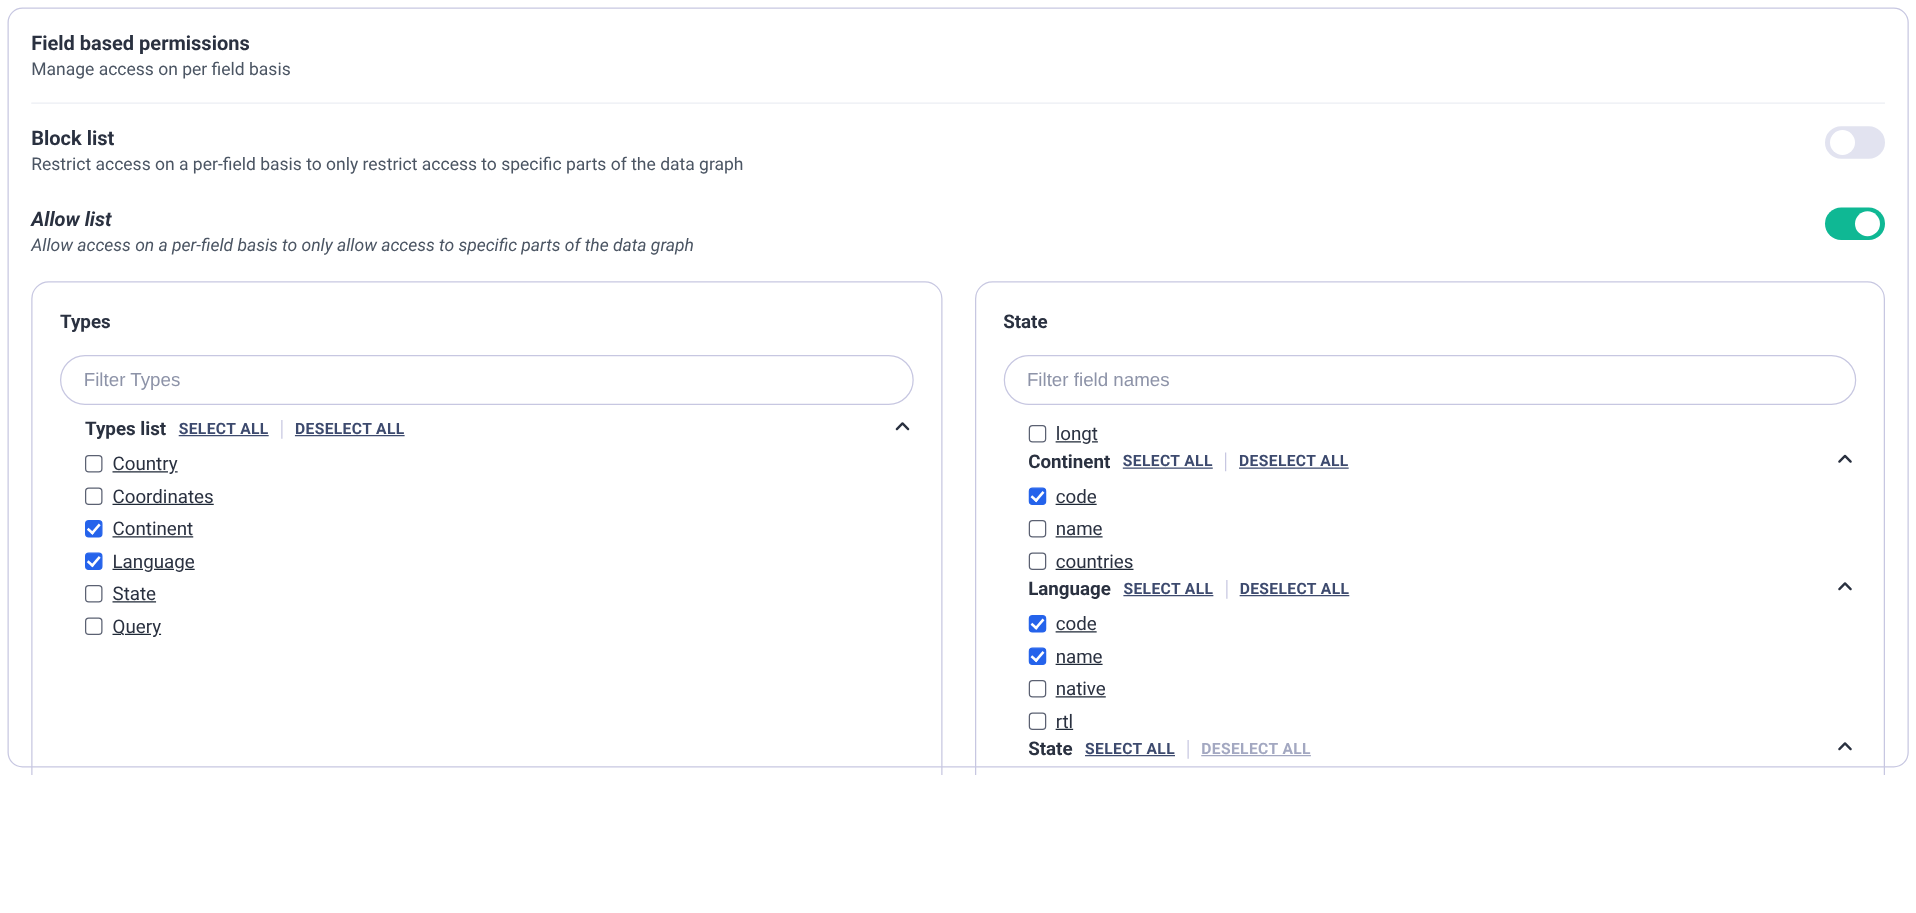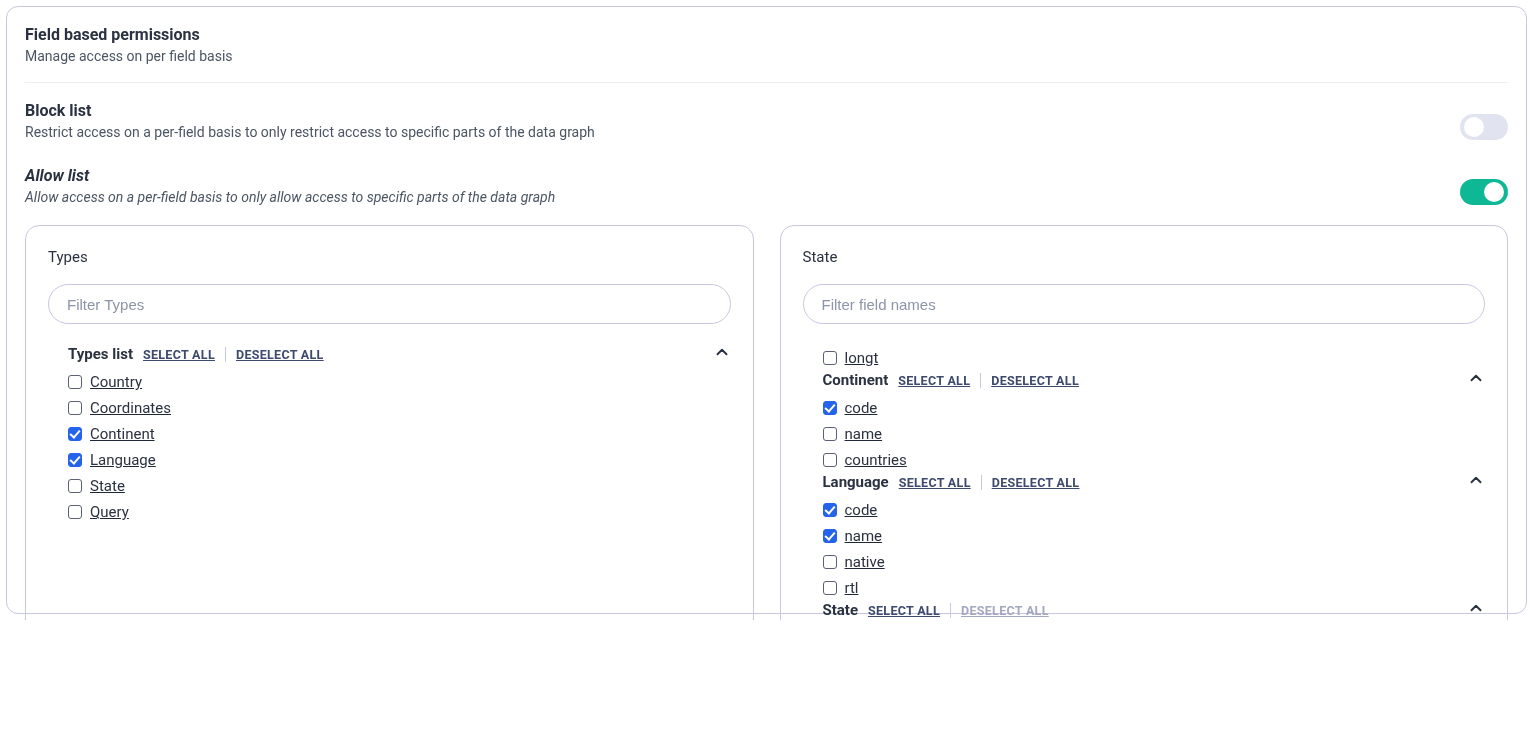--- a/index.html
+++ b/index.html
@@ -29,21 +29,21 @@
     margin-top: 4px;
   }
   .hr {
     border: none;
     border-top: 1px solid #eceef3;
     margin: 18px 0 14px 0;
   }
   .row {
     display: flex;
     justify-content: space-between;
-    align-items: flex-end;
+    align-items: flex-start;
     padding: 4px 0;
   }
   .row .txt { flex: 1; }
   .row + .row { margin-top: 18px; font-style: italic; }
   .row-title {
     font-size: 16px;
     font-weight: 700;
     color: #2a3140;
   }
   
@@ -76,34 +76,34 @@
     flex: 1;
     border: 1px solid #c7c7e1;
     border-radius: 14px;
     padding: 22px 22px 22px 22px;
     height: 450px;
     display: flex;
     flex-direction: column;
   }
   .panel-title {
     font-size: 15px;
-    font-weight: 400;
+    font-weight: 700;
     color: #2a3140;
     margin-bottom: 18px;
   }
   .filter {
     width: 100%;
     border: 1px solid #c7c7e1;
     border-radius: 999px;
     height: 40px;
     padding: 0 18px;
     font-size: 15px;
     color: #374151;
     outline: none;
-    margin-bottom: 17px;
+    margin-bottom: 6px;
   }
   .filter::placeholder { color: #8d93a8; }
   .scroll {
     flex: 1;
     overflow-y: auto;
     padding: 0 0 0 20px;
   }
   .scroll::-webkit-scrollbar { width: 10px; }
   .scroll::-webkit-scrollbar-thumb { background: #c7c9d6; border-radius: 5px; }
   .group-head {

